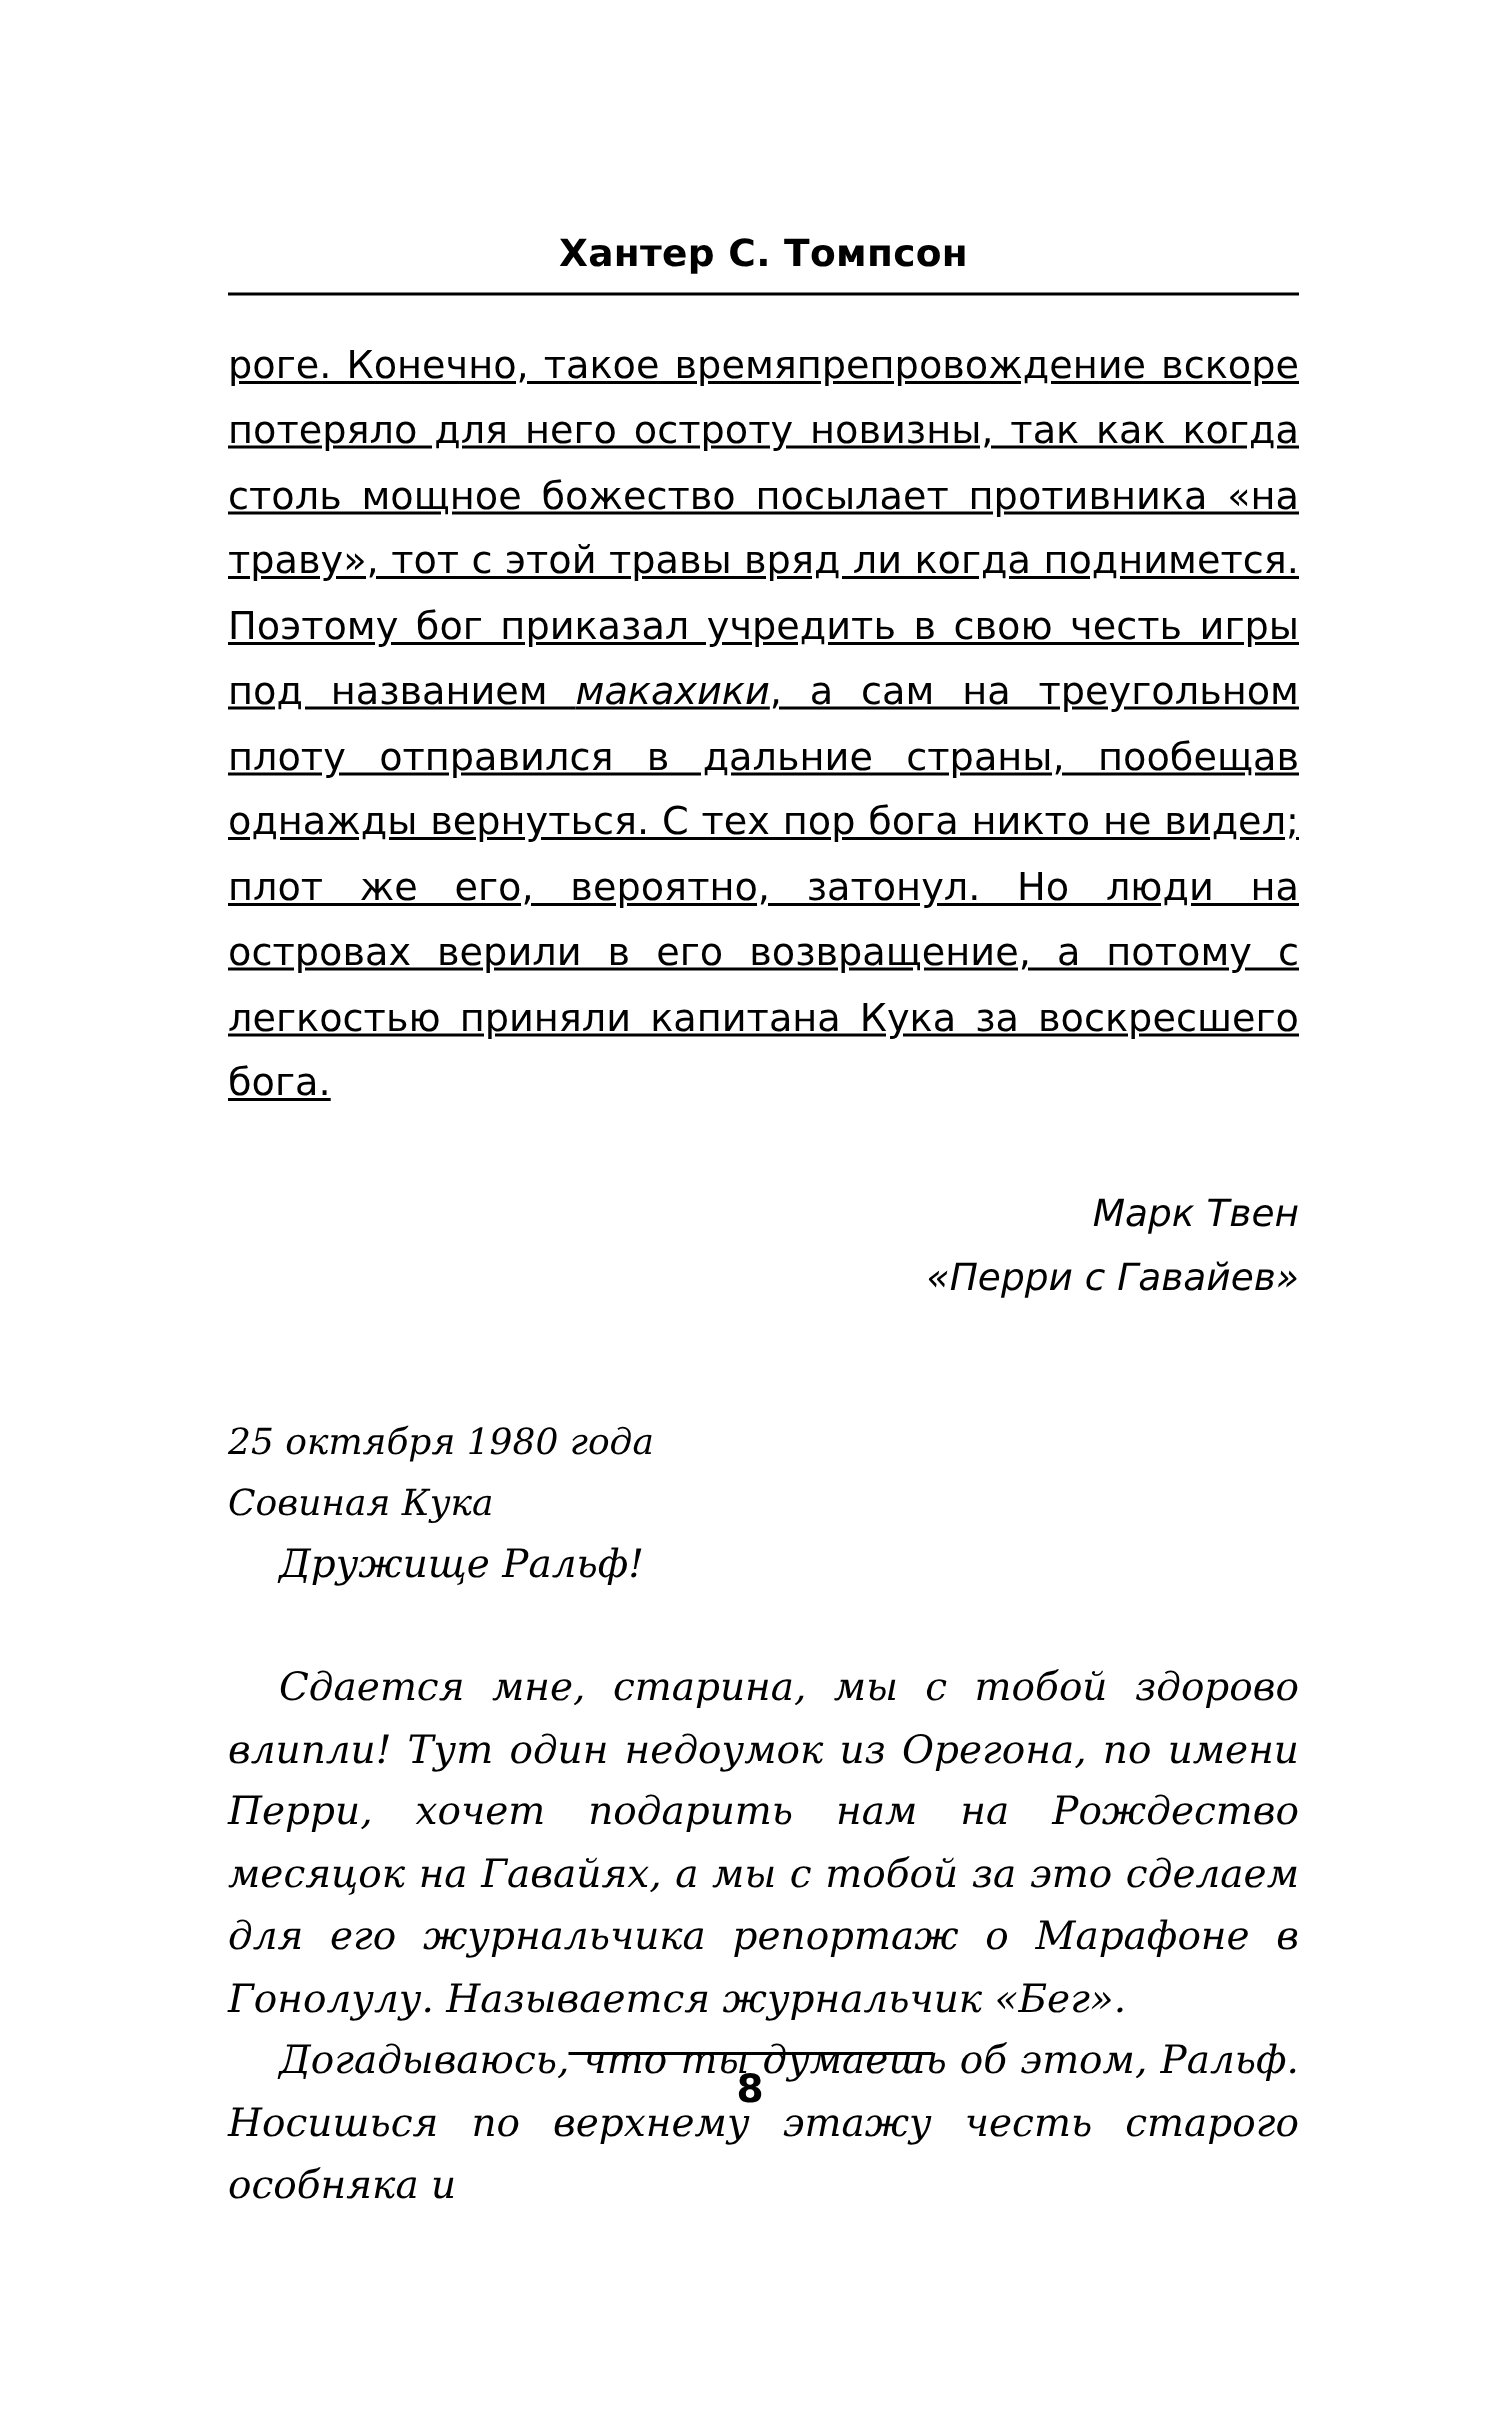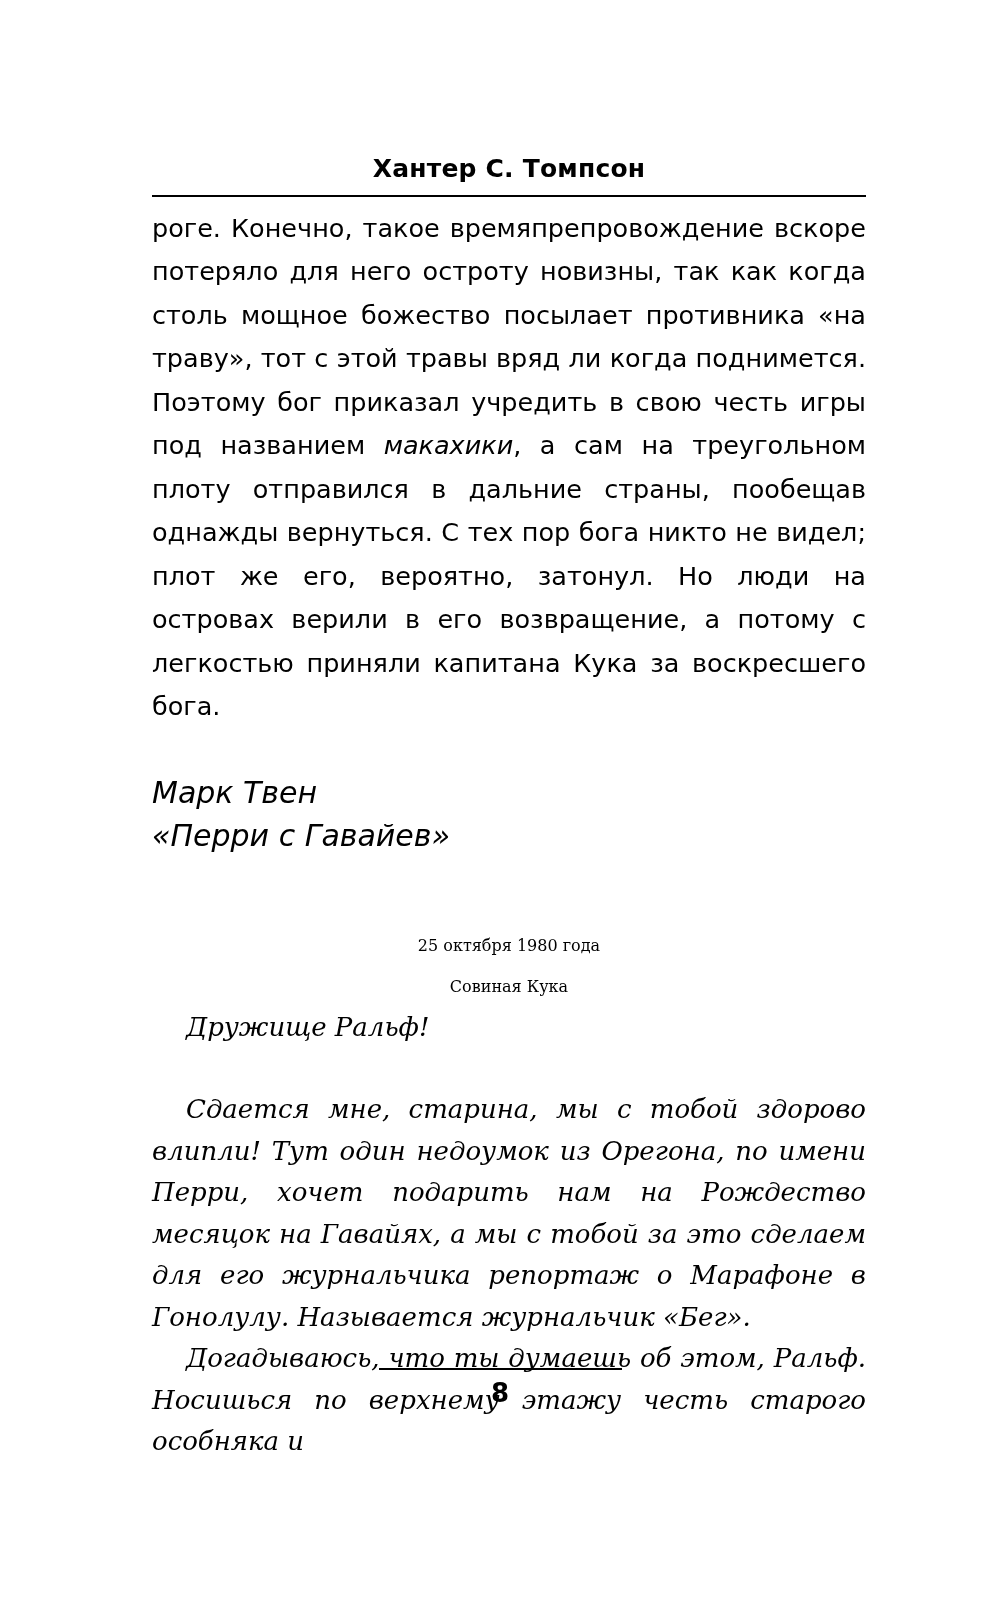--- a/index.html
+++ b/index.html
@@ -47,49 +47,52 @@
   }
   .header-rule {
     height: 2px;
     background: #000000;
     width: 100%;
     margin-top: 2px;
   }
 
   
   .epigraph {
-    margin-top: 10px;
+    margin-top: 26px;
     font-family: "DejaVu Sans", sans-serif;
     font-size: 25.5px;
     line-height: 43.5px;
     text-align: justify;
     text-justify: inter-word;
     hyphens: manual;
+    text-decoration: underline;
   }
   .epigraph i {
     font-style: italic;
   }
 
   .attribution {
     margin-top: 42px;
+    text-align: right;
     font-family: "DejaVu Sans", sans-serif;
-    font-size: 30px;
+    font-size: 25px;
     line-height: 43px;
     font-style: italic;
   }
   .attribution div {
     display: block;
   }
 
   
   .dateline {
     margin-top: 68px;
-    text-align: center;
+    text-align: left;
     font-family: "DejaVu Serif", serif;
-    font-size: 16px;
+    font-style: italic;
+    font-size: 24px;
     line-height: 41px;
   }
 
   
   .letter {
     font-family: "DejaVu Serif", serif;
     font-style: italic;
     font-size: 26px;
     line-height: 41.5px;
     text-align: justify;

